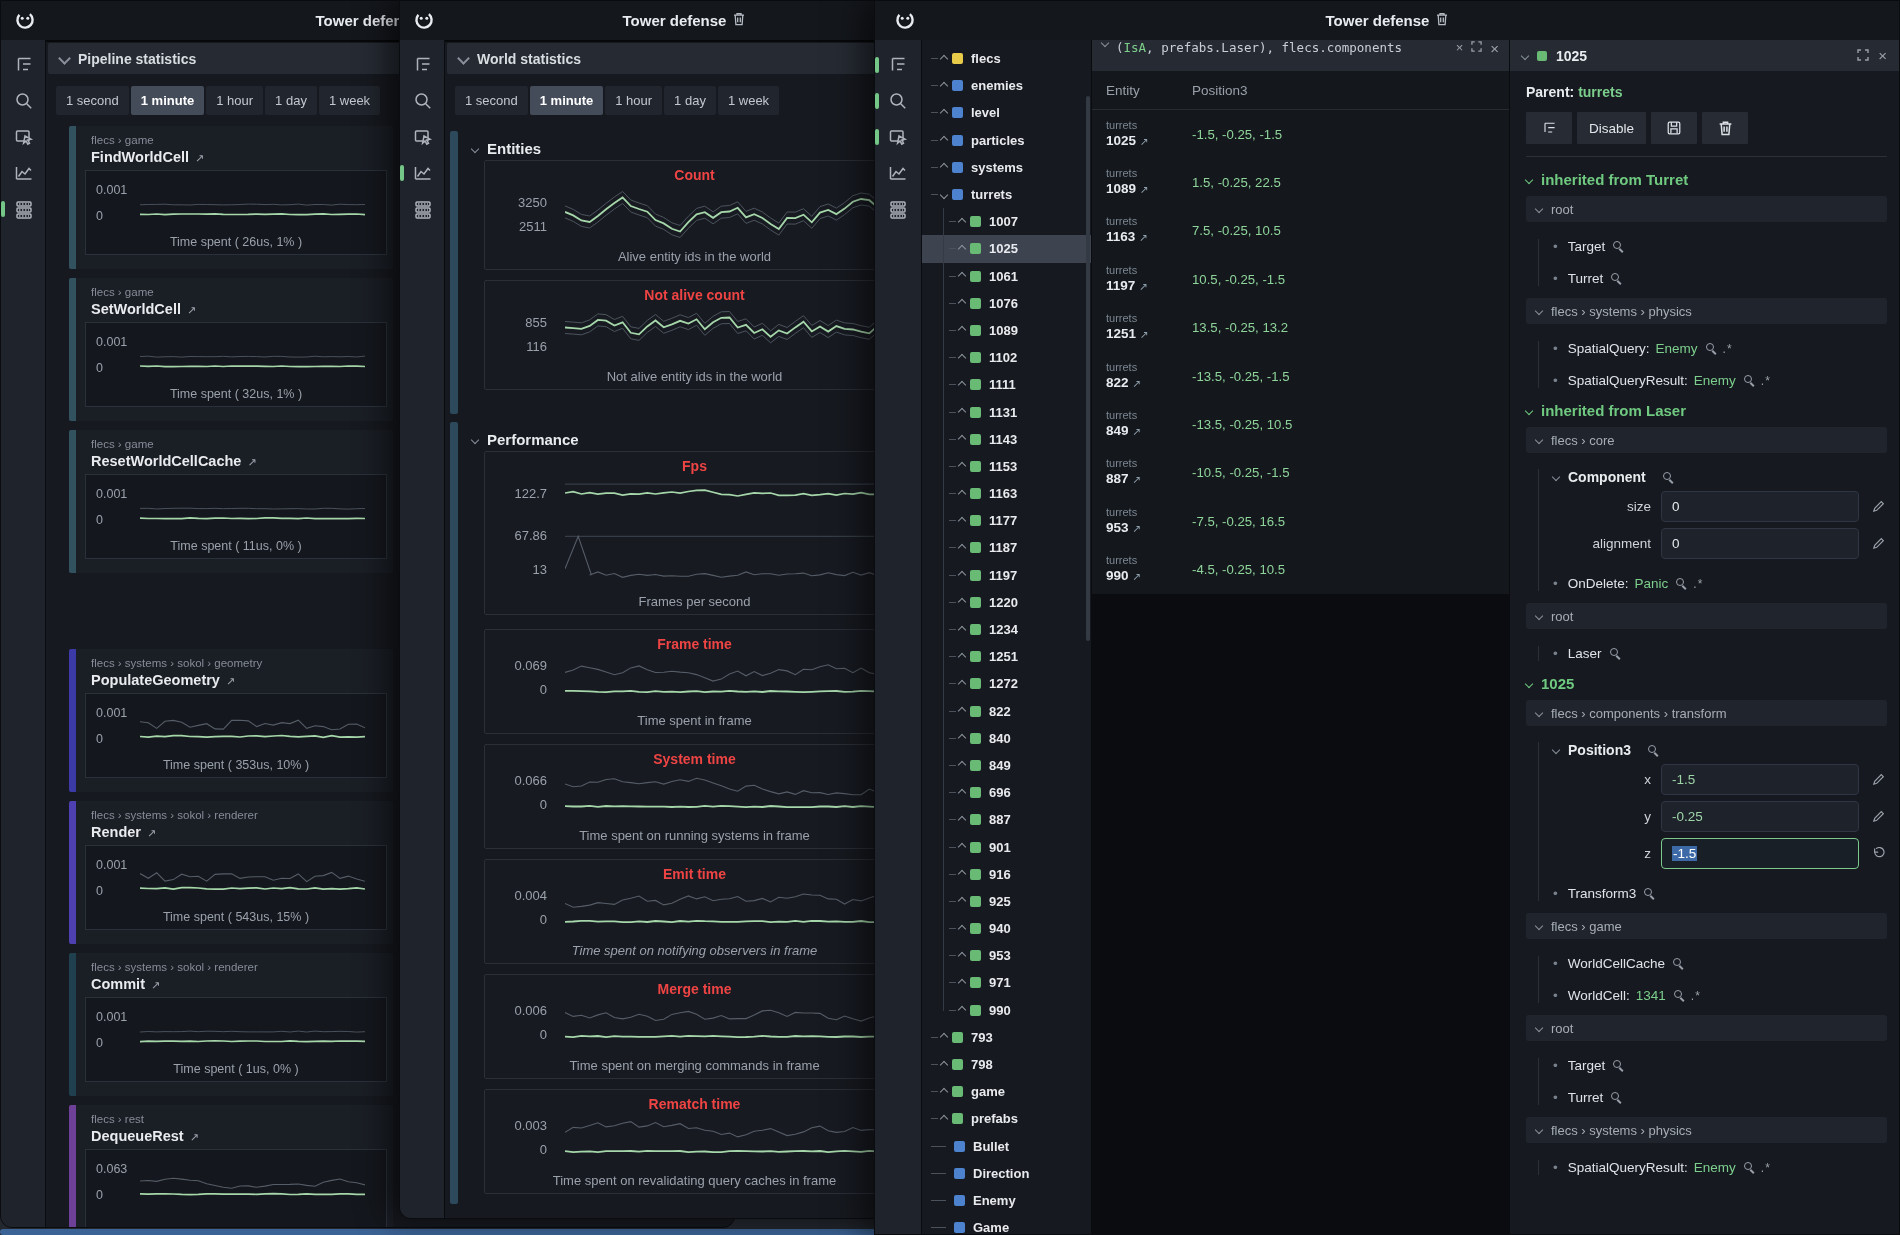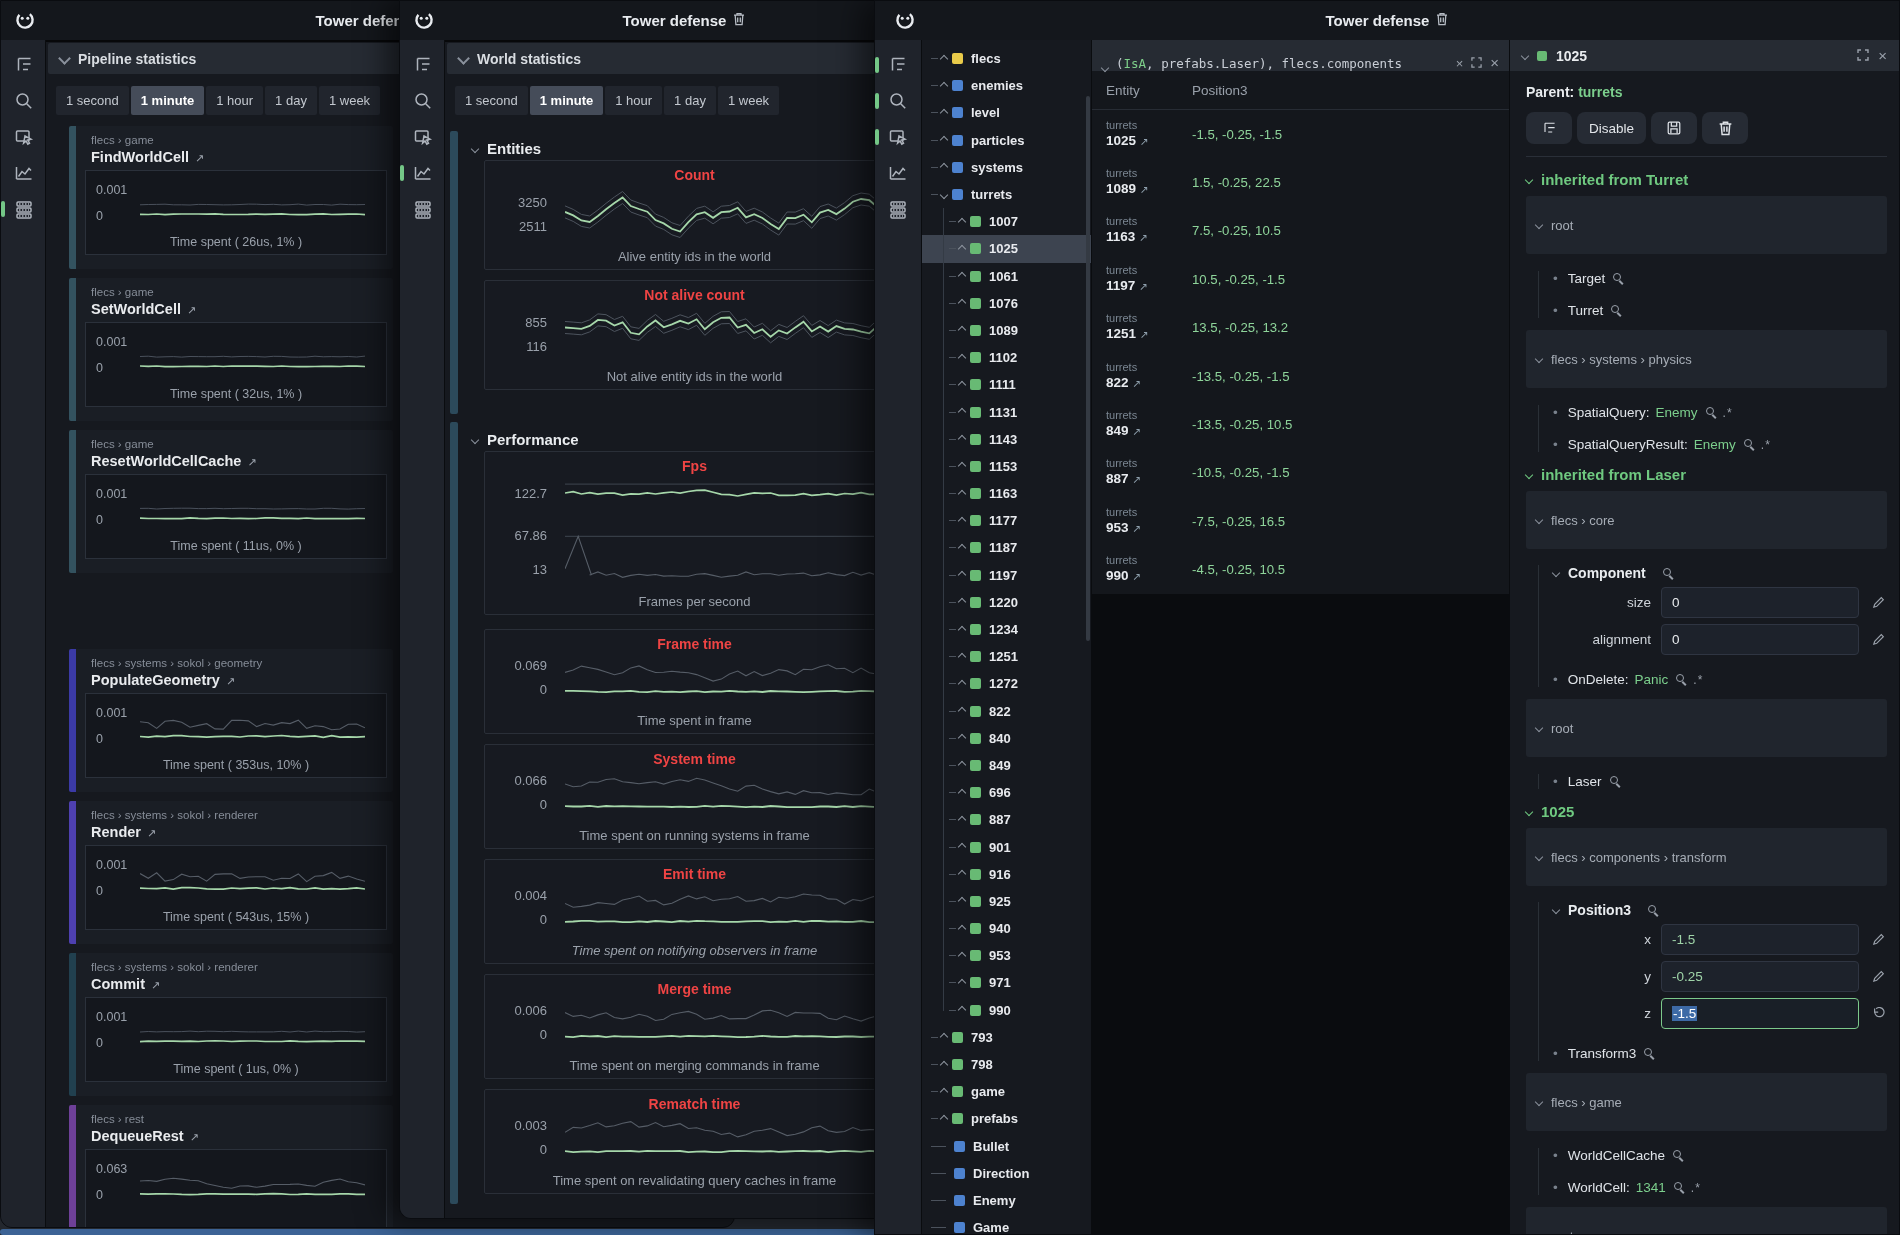--- a/index.html
+++ b/index.html
@@ -72,21 +72,21 @@
   .dash{width:7px;height:1px;background:#4b525c;margin-right:3px;flex:0 0 auto;}
   .dash.long{width:15px;}
   .sq{width:11px;height:11px;border-radius:2px;margin:0 8px 0 5px;flex:0 0 auto;}
   .tchv{display:inline-block;width:5px;height:5px;border-left:1.5px solid #8d949e;
     border-bottom:1.5px solid #8d949e;flex:0 0 auto;}
   .tchv.r{transform:rotate(135deg);} .tchv.d{transform:rotate(-45deg);}
   .kids{position:relative;}
   .kids::before{content:"";position:absolute;left:21px;top:0;bottom:13px;width:1px;
     background:#343b45;}
   
-  .q-head{height:31px;background:#262b33;display:flex;align-items:flex-end;gap:8px;
+  .q-head{height:31px;background:#262b33;display:flex;align-items:flex-start;gap:8px;
     padding:0 10px;font-family:"DejaVu Sans Mono",monospace;font-size:12.5px;color:#c9ced6;}
   .q-kw{color:#7ecf8a;}
   .q-x{color:#99a0aa;font-size:13px;cursor:pointer;font-family:"Liberation Sans",sans-serif;}
   .q-colhead{height:38px;background:#14171c;border-bottom:1px solid #272c34;display:grid;
     grid-template-columns:86px 1fr;align-items:center;padding:0 14px;color:#99a0aa;
     font-size:13.5px;}
   .qrow{height:48.4px;background:#14171c;display:grid;grid-template-columns:86px 1fr;
     align-items:center;padding:0 14px;box-sizing:border-box;}
   .qparent{font-size:11px;color:#7b8793;line-height:13px;}
   .qid{font-size:13.5px;font-weight:700;color:#e8ebef;line-height:17px;}
@@ -95,29 +95,29 @@
   
   .i-head{height:31px;background:#262b33;display:flex;align-items:center;gap:9px;
     padding:0 12px;}
   .i-head .ent{color:#e9ecef;font-size:14px;font-weight:700;flex:1;}
   .gsq{width:10px;height:10px;border-radius:2px;background:#68ba74;}
   .i-body{position:absolute;left:0;right:0;top:31px;bottom:0;padding:0 12px 0 16px;
     overflow:hidden;}
   .iparent{margin-top:13px;font-size:14px;color:#e9ecef;font-weight:700;}
   .iparent a{color:#7ccf8d;font-weight:600;text-decoration:none;cursor:pointer;}
   .ibtns{margin-top:12px;display:flex;gap:5px;}
-  .ibtn{min-width:46px;height:32px;background:#262b34;border-radius:8px;display:flex;
+  .ibtn{min-width:46px;height:32px;background:#262b34;border-radius:1px;display:flex;
     align-items:center;justify-content:center;color:#e3e6ea;font-size:13.5px;
     padding:16px 12px;box-sizing:border-box;cursor:pointer;}
   .ibtn svg{stroke:#dfe3e8;fill:none;stroke-width:1.4;}
   .idiv{margin-top:12px;border-top:1px solid #2a2f38;}
   .inh{margin-top:14px;display:flex;align-items:center;gap:9px;color:#6fc980;
     font-weight:700;font-size:15px;}
   .pathbar{margin-top:12px;height:26px;background:#20252d;border-radius:3px;display:flex;
-    align-items:center;gap:9px;padding:16px 10px;color:#a6adb6;font-size:13px;}
+    align-items:center;gap:9px;padding:0 10px;color:#a6adb6;font-size:13px;}
   .inh + .pathbar{margin-top:8px;}
   .pgroup{margin-left:12px;border-left:1px solid #2a3037;padding-left:14px;}
   .irow{margin-top:17px;display:flex;align-items:center;font-size:13.5px;color:#dfe3e8;}
   .idot{color:#79818c;margin-right:10px;}
   .ival{color:#7ccf8d;margin-left:6px;}
   .pairmark{color:#9aa1ab;margin-left:6px;font-size:12px;letter-spacing:1px;}
   .mag{position:relative;display:inline-block;width:11px;height:11px;margin-left:8px;
     flex:0 0 auto;cursor:pointer;}
   .mag::before{content:"";position:absolute;left:0;top:0;width:6px;height:6px;
     border:1.5px solid #99a0aa;border-radius:50%;}

